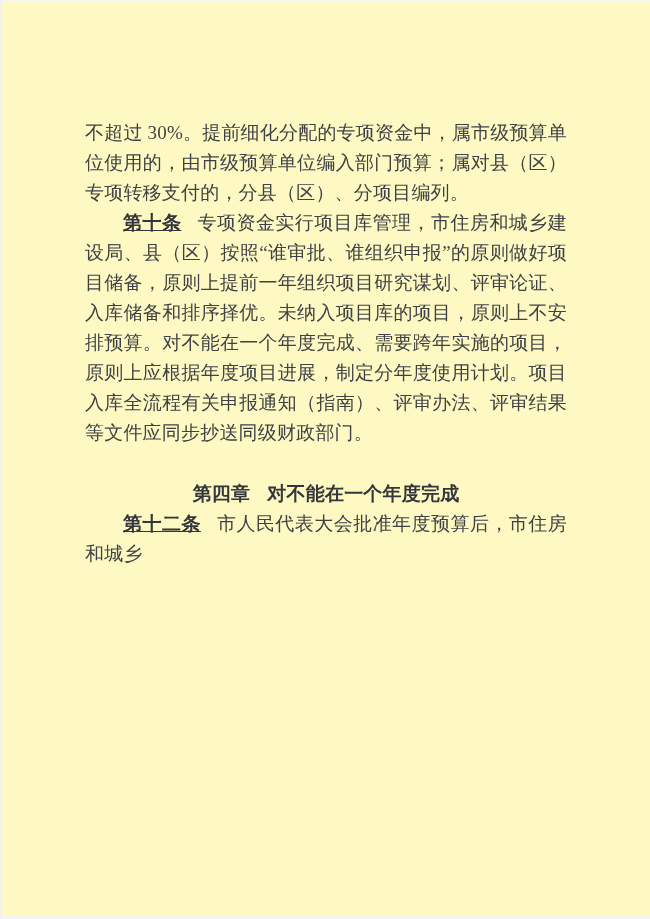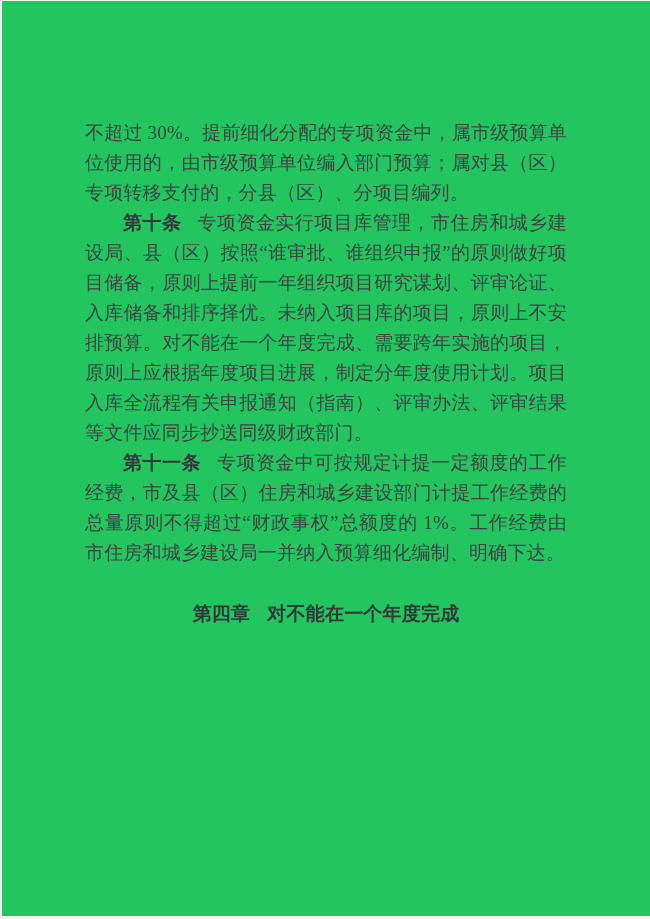--- a/index.html
+++ b/index.html
@@ -10,21 +10,21 @@
   body {
     width: 650px;
     height: 919px;
     overflow: hidden;
     font-family: "Liberation Serif", serif;
   }
   .page {
     position: relative;
     width: 650px;
     height: 919px;
-    background: #22c55e;
+    background: #fef9c3;
     box-shadow: inset 2px 0 0 #f0f0f0, inset 0 -3px 0 #f4f4f4, inset 0 1px 0 #f7f7f7;
   }
   .content {
     position: absolute;
     left: 85px;
     top: 118px;
     width: 482px;
     color: #3f4245;
     font-size: 19px;
     line-height: 30px;
@@ -37,20 +37,21 @@
     padding: 0;
     text-indent: 2em;
   }
   p.para.noindent {
     text-indent: 0;
   }
   .lead {
     font-weight: 700;
     color: #33363a;
     margin-right: 0.85em;
+    text-decoration: underline;
   }
   .chapter {
     margin: 31px 0 0 0;
     padding: 0;
     font-size: 19px;
     line-height: 30px;
     font-weight: 700;
     color: #33363a;
     text-align: center;
     text-indent: 0;
@@ -62,20 +63,20 @@
 </head>
 <body>
 
 <div class="page">
   <div class="content">
 
     <p class="para noindent"><span>不超过 30%。提前细化分配的专项资金中，属市级预算单位使用的，由市级预算单位编入部门预算；属对县（区）专项转移支付的，分县（区）、分项目编列。</span></p>
 
     <p class="para"><span class="lead">第十条</span><span>专项资金实行项目库管理，市住房和城乡建设局、县（区）按照“谁审批、谁组织申报”的原则做好项目储备，原则上提前一年组织项目研究谋划、评审论证、入库储备和排序择优。未纳入项目库的项目，原则上不安排预算。对不能在一个年度完成、需要跨年实施的项目，原则上应根据年度项目进展，制定分年度使用计划。项目入库全流程有关申报通知（指南）、评审办法、评审结果等文件应同步抄送同级财政部门。</span></p>
 
-    <p class="para"><span class="lead">第十一条</span><span>专项资金中可按规定计提一定额度的工作经费，市及县（区）住房和城乡建设部门计提工作经费的总量原则不得超过“财政事权”总额度的 1%。工作经费由市住房和城乡建设局一并纳入预算细化编制、明确下达。</span></p>
 
 
     <h2 class="chapter"><span class="ch-num">第四章</span><span>对不能在一个年度完成</span></h2>
 
+    <p class="para"><span class="lead">第十二条</span><span>市人民代表大会批准年度预算后，市住房和城乡</span></p>
 
   </div>
 </div>
 
 </body></html>

